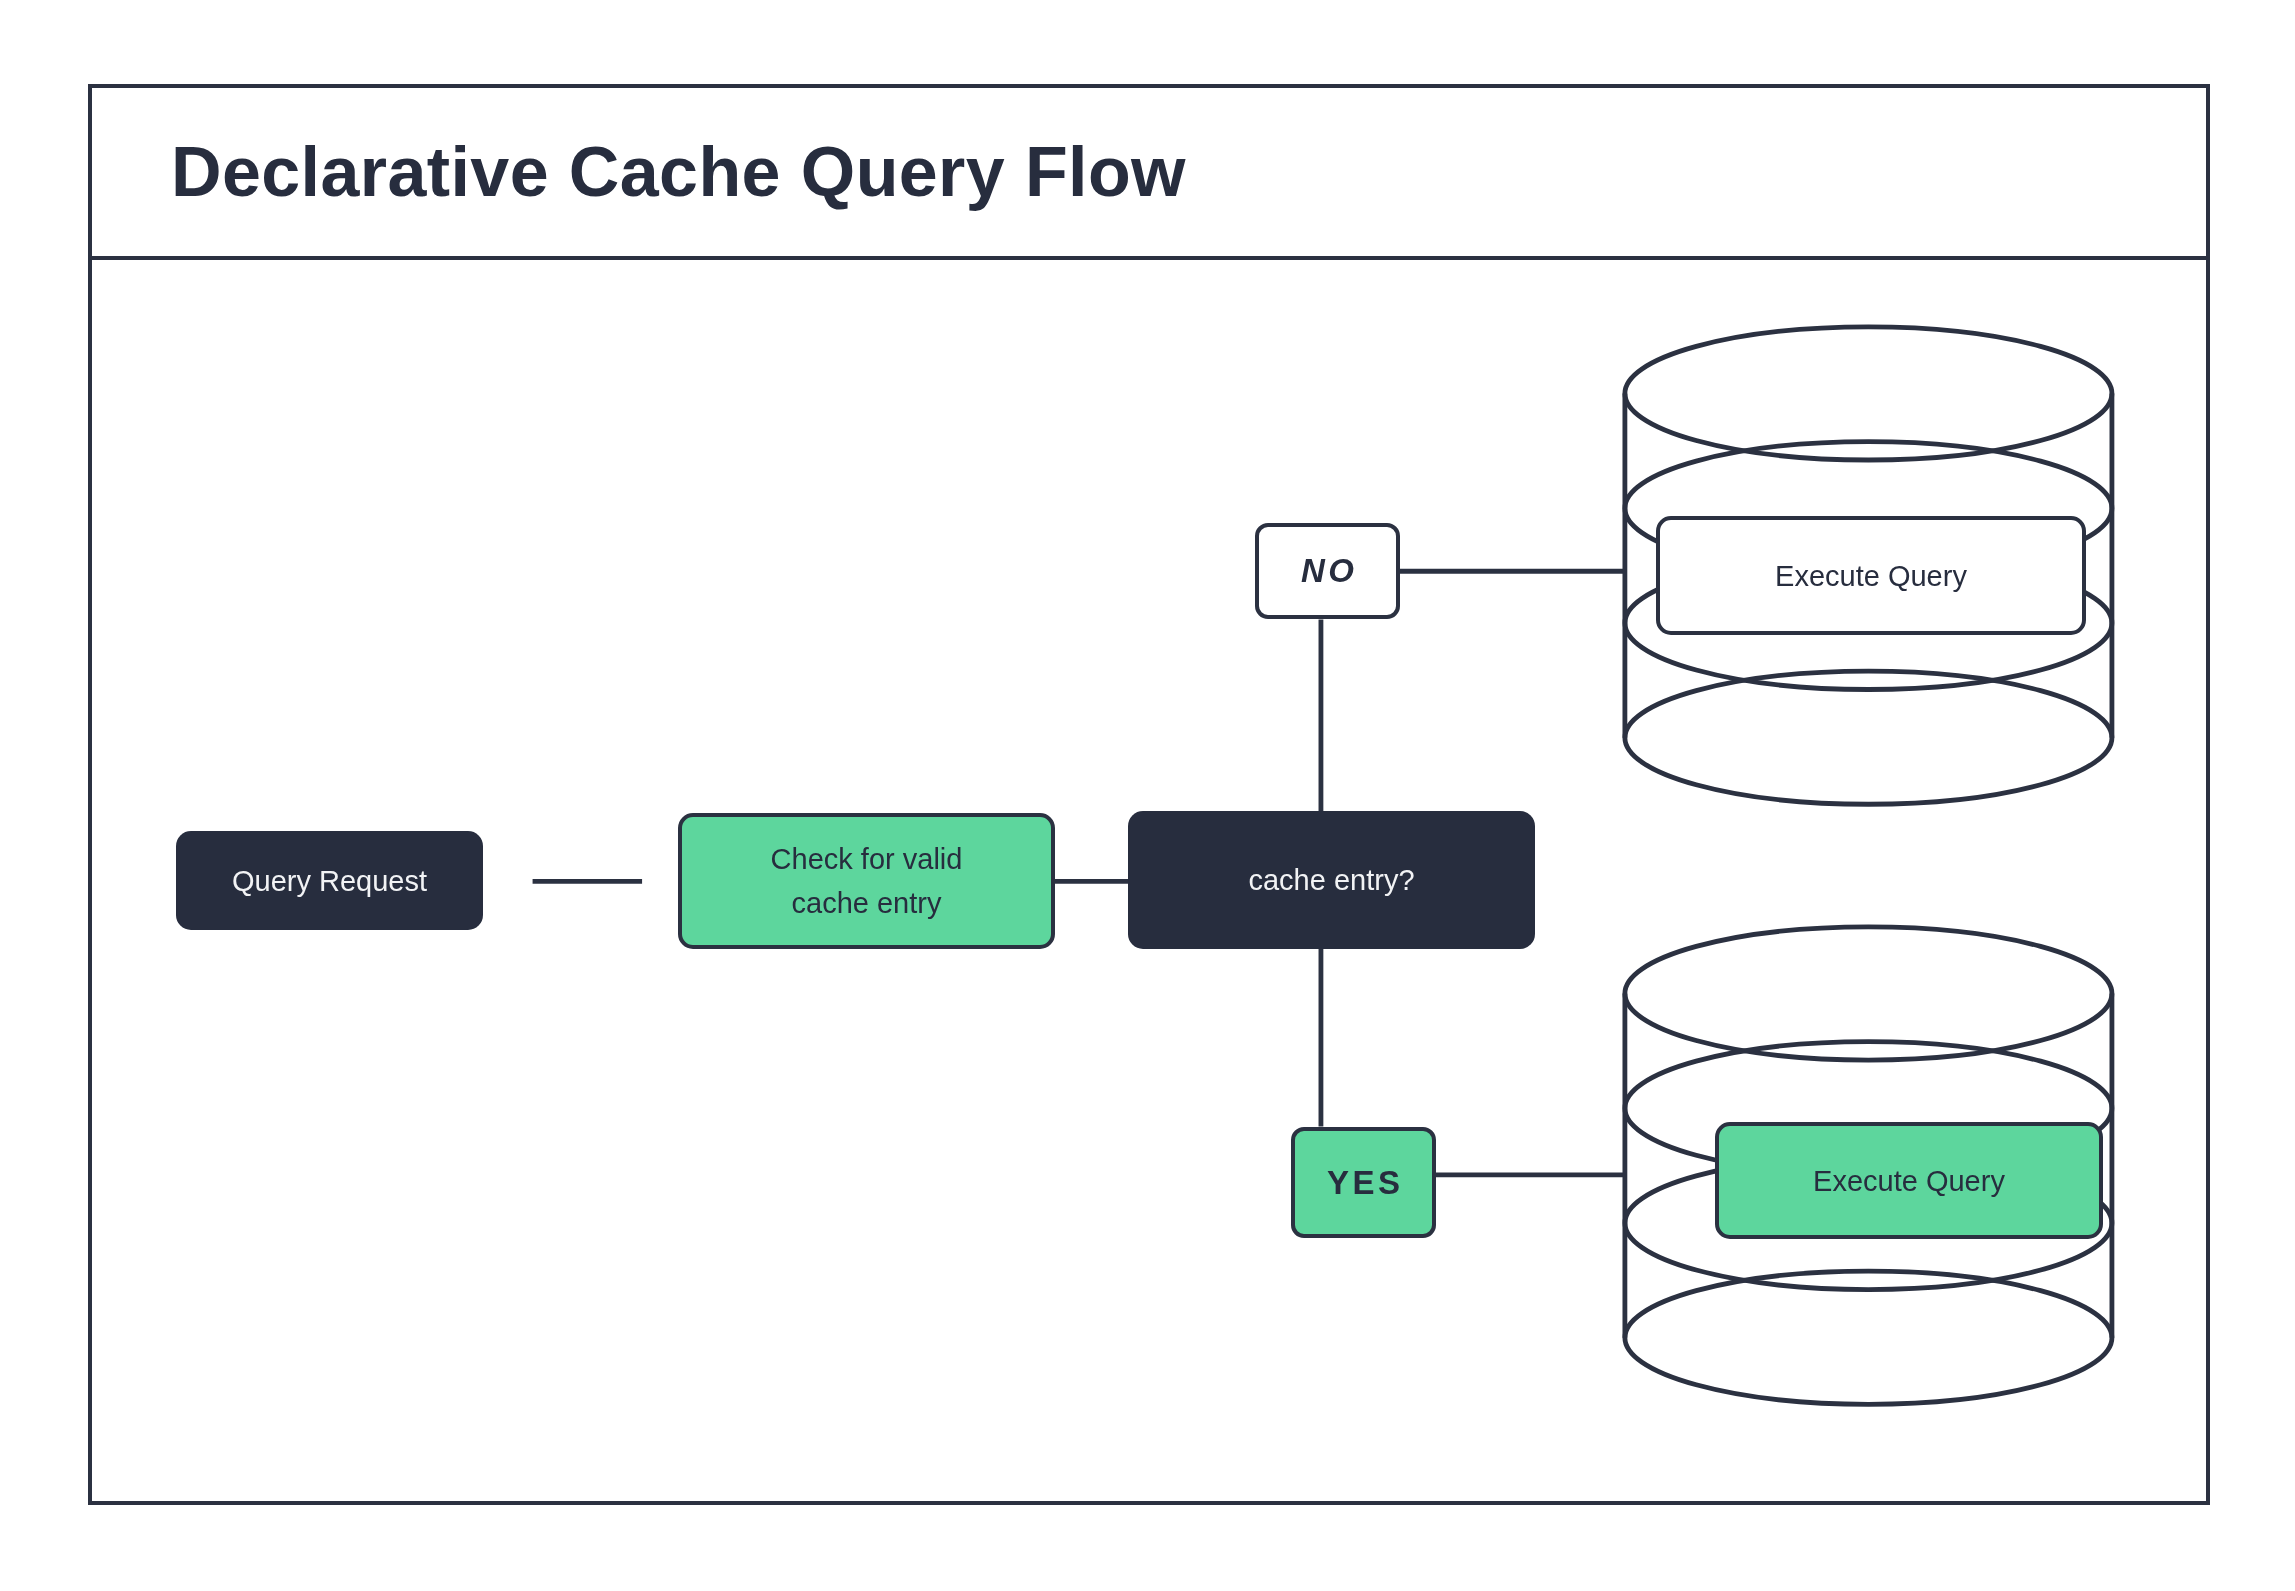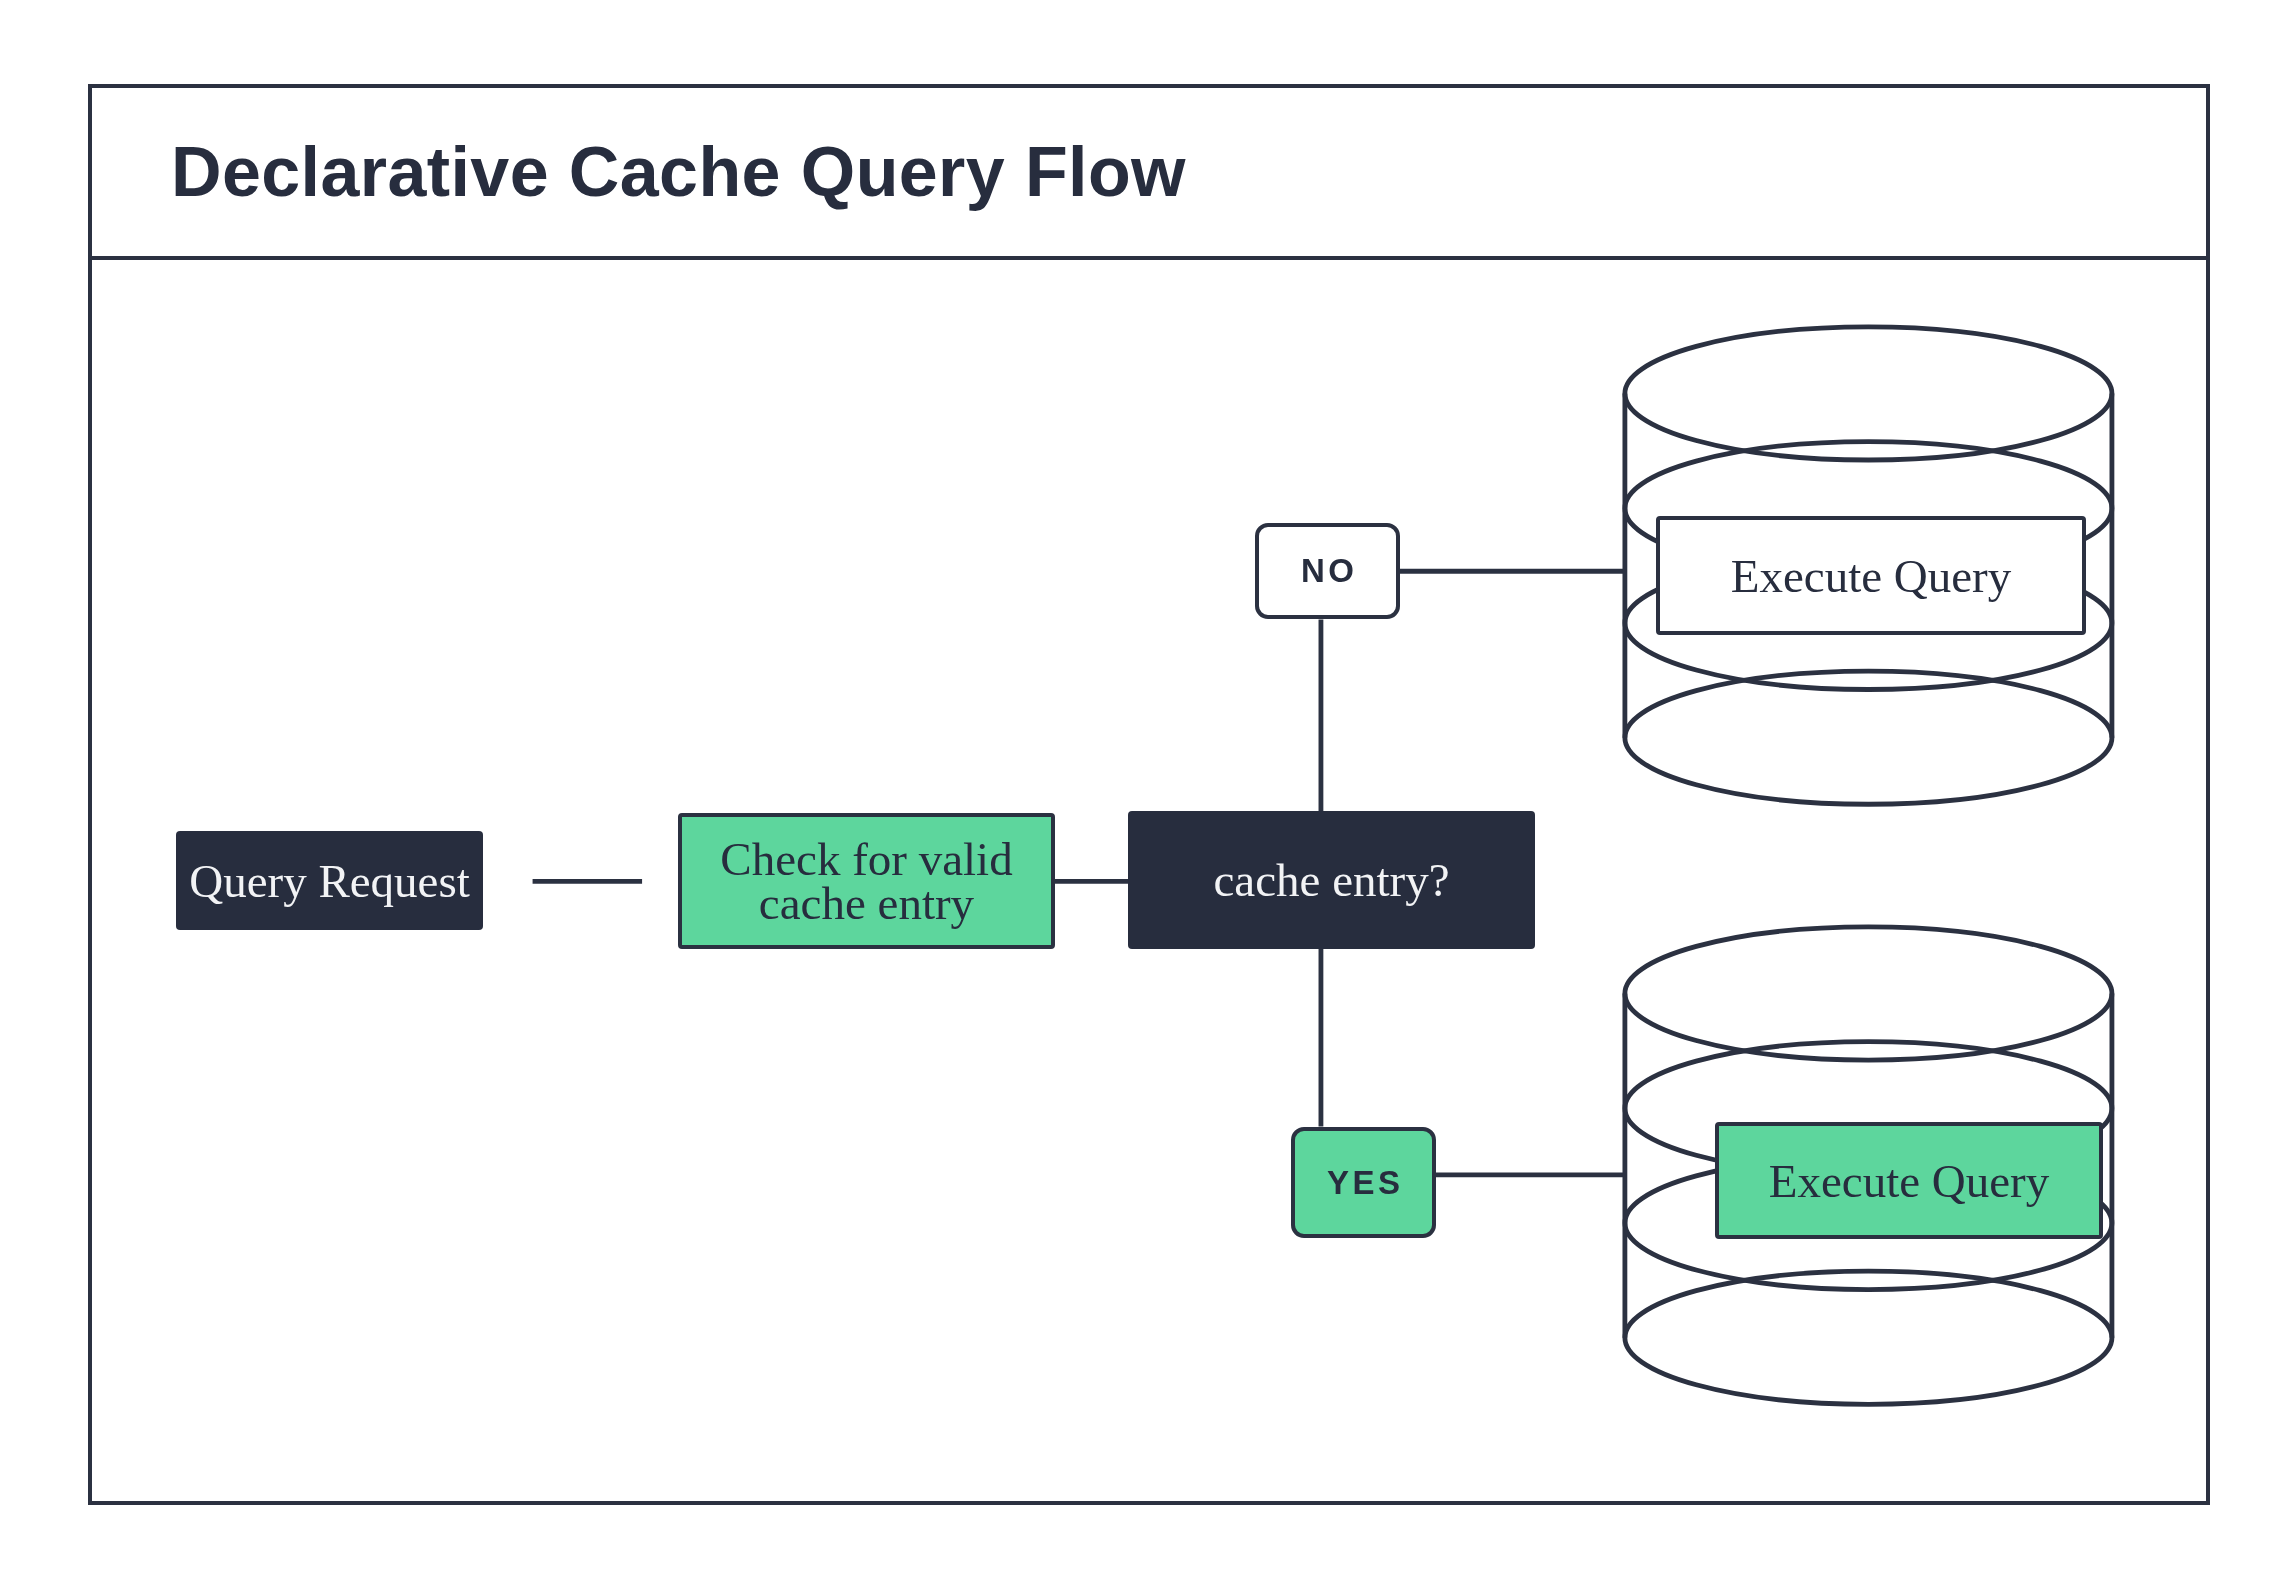--- a/index.html
+++ b/index.html
@@ -51,42 +51,42 @@
     fill: none;
   }
   .node {
     position: absolute;
     z-index: 2;
     display: flex;
     flex-direction: column;
     align-items: center;
     justify-content: center;
     text-align: center;
-    border-radius: 4px;
-    font-family: Liberation Serif, serif;
-    font-size: 47px;
+    border-radius: 15px;
+    font-family: Liberation Sans, sans-serif;
+    font-size: 29px;
     line-height: 44px;
     white-space: nowrap;
   }
   .node span { display: block; }
   .node--dark   { background: var(--dark);  color: var(--text_light); }
   .node--green  { background: var(--green); color: var(--dark); border: 4.4px solid var(--line); margin-left: 36px; }
   .node--outline{ background: var(--white); color: var(--dark); border: 4.4px solid var(--line); }
   .node--tag {
     font-family: "Liberation Sans", sans-serif;
     font-weight: 700;
     font-size: 33px;
     letter-spacing: 3.5px;
     text-indent: 3.5px;
     border-radius: 13px;
   }
   #node-query-request { left: 176px;  top: 831px;  width: 307px; height: 99px; }
   #node-check-cache   { left: 642px;  top: 813px;  width: 377px; height: 136px; }
   #node-decision      { left: 1128px; top: 811px;  width: 407px; height: 138px; }
-  #node-no            { left: 1255px; top: 523px;  width: 145px; height: 96px; }
+  #node-no            { left: 1255px; top: 523px;  width: 145px; height: 96px; font-style: italic; }
   #node-yes           { left: 1255px; top: 1127px; width: 145px; height: 111px; }
   #node-source-db-label { left: 1656px; top: 516px;  width: 430px; height: 119px; }
   #node-cache-db-label  { left: 1679px; top: 1122px; width: 388px; height: 117px; }
 </style>
 </head>
 <body>
 
 <div class="frame">
   <div class="title-bar">
     <h1>Declarative Cache Query Flow</h1>

